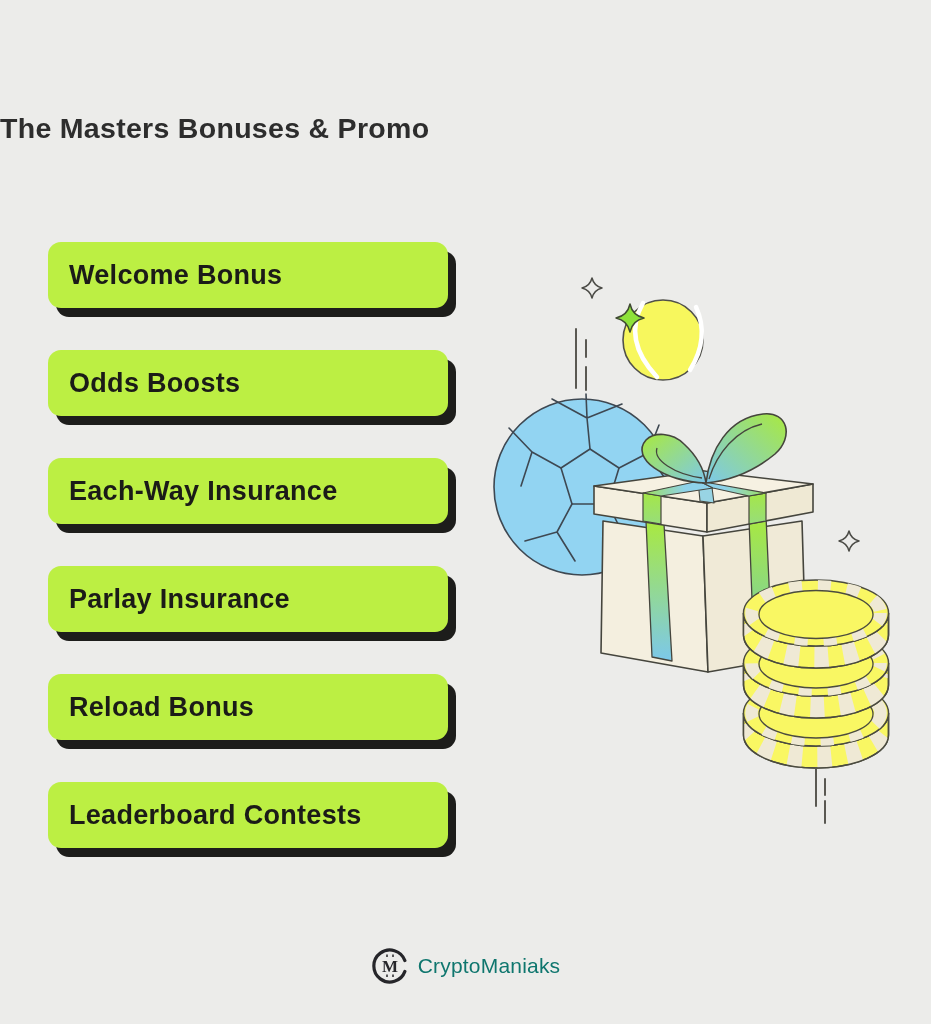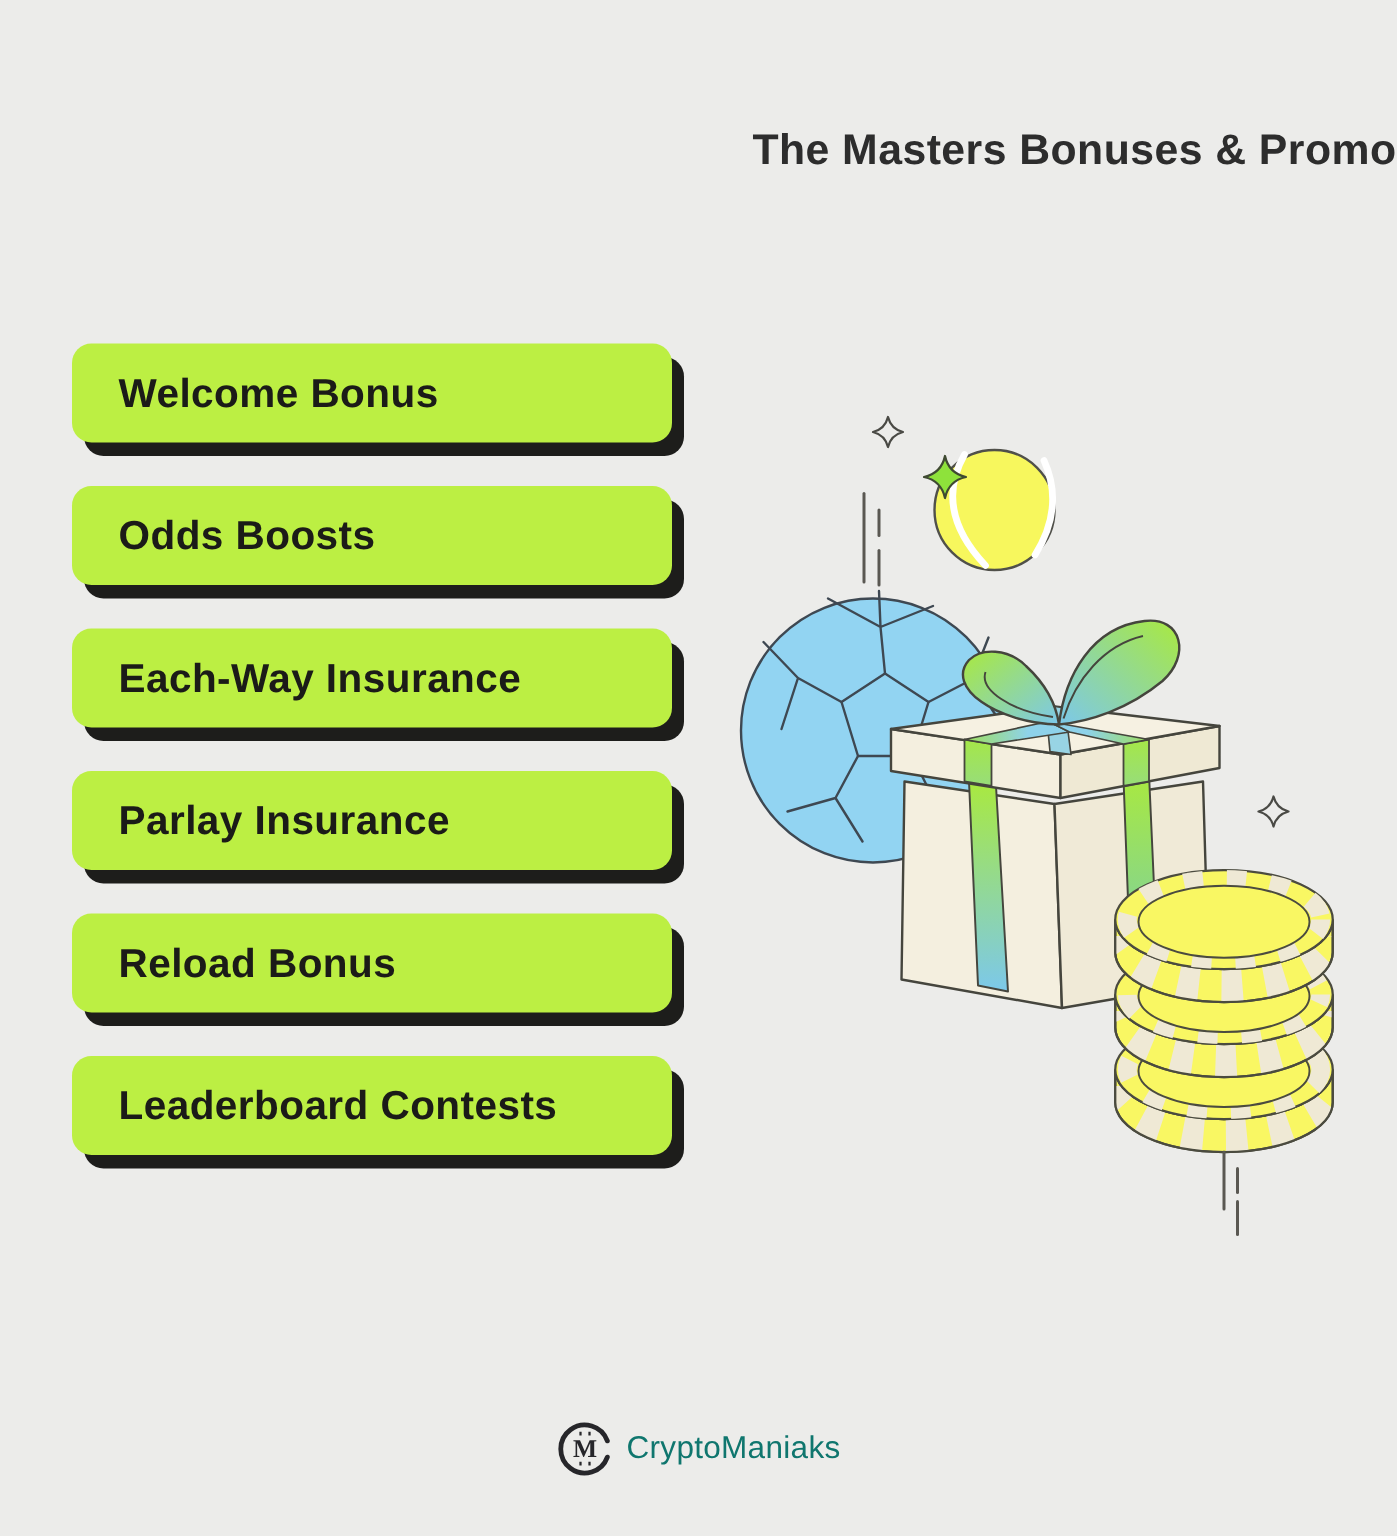--- a/index.html
+++ b/index.html
@@ -1,29 +1,29 @@
 <!DOCTYPE html>
 <html><head>
 <meta charset="utf-8">
 <style>
   html,body{margin:0;padding:0;background:#ECECEA;}
   .canvas{
     position:relative;width:931px;height:1024px;background:#ECECEA;overflow:hidden;
     font-family:"Liberation Sans","DejaVu Sans",sans-serif;
   }
   .title{
-    position:absolute;top:80px;left:0;width:100%;text-align:right;
+    position:absolute;top:108px;left:0;width:100%;text-align:left;
     font-size:28.5px;line-height:41px;font-weight:700;color:#2D2D2D;letter-spacing:.3px;
   }
   .promo-list{position:absolute;left:48px;top:229px;display:flex;flex-direction:column;gap:29px;}
   .promo-btn{
     width:400px;height:66px;box-sizing:border-box;display:flex;align-items:center;
-    padding-left:31px;background:#BCEF43;border-radius:13px;
+    padding-left:21px;background:#BCEF43;border-radius:13px;
     box-shadow:8px 9px 0 #1D1D1B;
-    font-size:27px;font-weight:700;color:#1B1B18;letter-spacing:.3px;cursor:pointer;
+    font-size:27px;font-weight:700;color:#1B1B18;letter-spacing:.3px;cursor:pointer;margin-top:13px;
   }
   .illustration{position:absolute;left:0;top:0;width:931px;height:1024px;pointer-events:none;}
   .logo-row{
     position:absolute;top:947px;left:0;width:100%;
     display:flex;justify-content:center;align-items:center;gap:9px;
   }
   .brand{font-size:21px;font-weight:400;color:#0f766e;letter-spacing:.2px;}
 </style>
 </head>
 <body>

